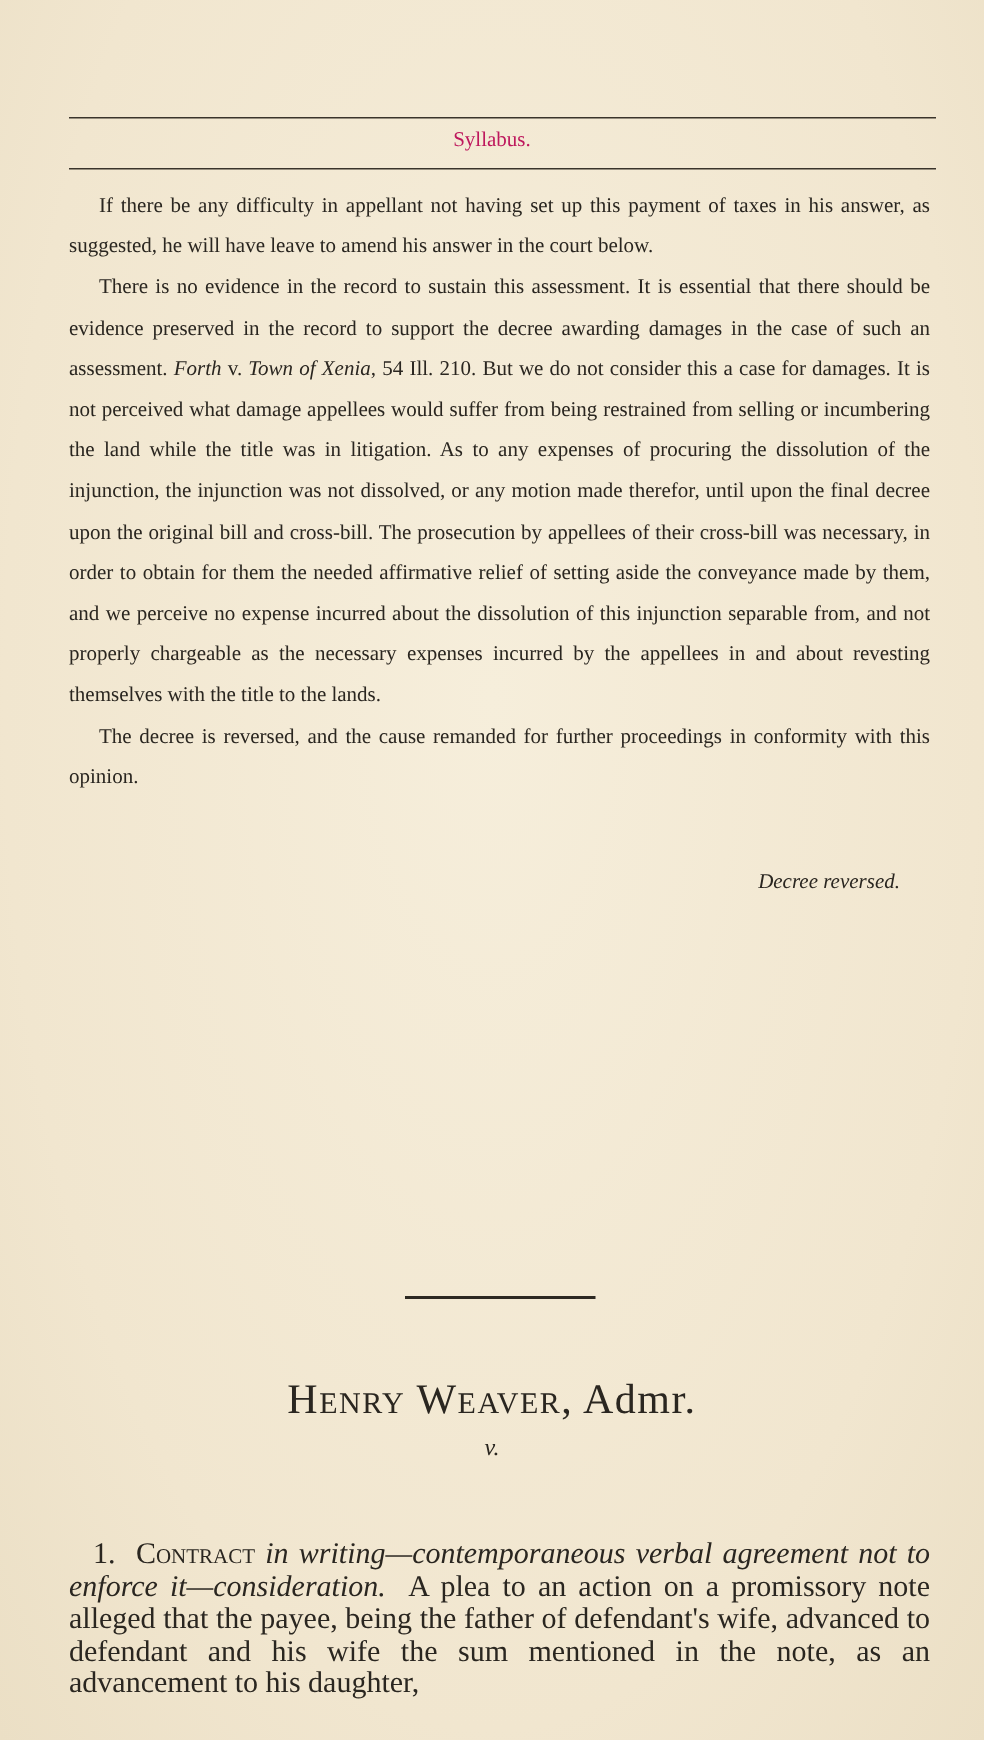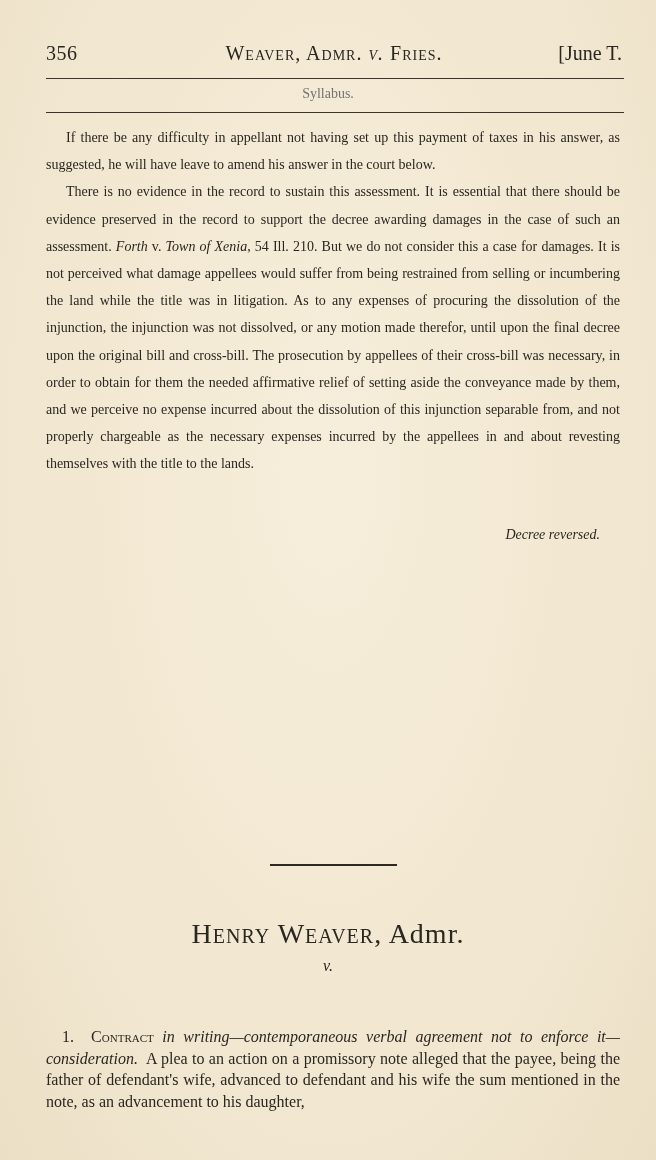--- a/index.html
+++ b/index.html
@@ -18,68 +18,60 @@
     }
     .pg-num { position: absolute; left: 0; top: 0; letter-spacing: 0.5px; }
     .head-title { position: absolute; left: 0; right: 0; top: 0; text-align: center; font-variant: small-caps; letter-spacing: 1px; }
     .head-title i { font-style: italic; }
     .head-term { position: absolute; right: 0; top: 0; }
     .rule { position: absolute; left: 46px; width: 578px; height: 0; border-top: 1.5px solid #3a342b; }
     .rule.r1 { top: 78px; }
     .rule.r2 { top: 112px; }
     .section-label {
       position: absolute; top: 86px; left: 0; width: 656px; text-align: center;
-      font-size: 14px; color: #737373;
+      font-size: 14px; color: #be185d;
     }
     .body-text {
       position: absolute; left: 46px; top: 124px; width: 574px;
       font-size: 14px; line-height: 27.2px; text-align: justify;
     }
     .body-text p { margin: 0; text-indent: 20px; }
     .body-text p.cont { text-indent: 0; margin-top: 43px; }
     .body-text i { font-style: italic; }
     .signoff { text-align: right; font-style: italic; padding-right: 20px; }
     .divider { position: absolute; top: 864px; left: 270px; width: 127px; border-top: 2px solid #2d2922; }
     .case-title {
       position: absolute; top: 918px; left: 0; width: 656px; text-align: center;
       font-size: 28px; letter-spacing: 1px;
     }
     .sc { font-variant: small-caps; }
     .case-v { position: absolute; top: 957px; left: 0; width: 656px; text-align: center; font-size: 16px; font-style: italic; }
     .case-party { position: absolute; top: 980px; left: 0; width: 656px; text-align: center; font-size: 22px; letter-spacing: 1.5px; font-variant: small-caps; }
     .syllabus {
       position: absolute; left: 46px; top: 1026px; width: 574px;
-      font-size: 16px; line-height: 21.5px; text-align: justify;
+      font-size: 20px; line-height: 21.5px; text-align: justify;
     }
     .syllabus p { margin: 0; text-indent: 16px; }
     .syllabus .headnote-topic { font-variant: small-caps; }
     .syllabus i { font-style: italic; }
   </style>
 </head>
 <body>
 
 <div class="page">
 
-  <div class="running-head">
-    <span class="pg-num">356</span>
-    <div class="head-title">
-      <span>Weaver, Admr.</span>
-      <i>v.</i>
-      <span>Fries.</span>
-    </div>
-    <span class="head-term">[June T.</span>
-  </div>
 
   <div class="rule r1"></div>
   <div class="section-label">Syllabus.</div>
   <div class="rule r2"></div>
 
   <div class="body-text">
     <p>If there be any difficulty in appellant not having set up this payment of taxes in his answer, as suggested, he will have leave to amend his answer in the court below.</p>
     <p><span>There is no evidence in the record to sustain this assessment. It is essential that there should be evidence preserved in the record to support the decree awarding damages in the case of such an assessment. </span><i>Forth</i><span> v. </span><i>Town of Xenia</i><span>, 54 Ill. 210. But we do not consider this a case for damages. It is not perceived what damage appellees would suffer from being restrained from selling or incumbering the land while the title was in litigation. As to any expenses of procuring the dissolution of the injunction, the injunction was not dissolved, or any motion made therefor, until upon the final decree upon the original bill and cross-bill. The prosecution by appellees of their cross-bill was necessary, in order to obtain for them the needed affirmative relief of setting aside the conveyance made by them, and we perceive no expense incurred about the dissolution of this injunction separable from, and not properly chargeable as the necessary expenses incurred by the appellees in and about revesting themselves with the title to the lands.</span></p>
+    <p>The decree is reversed, and the cause remanded for further proceedings in conformity with this opinion.</p>
     <p class="cont signoff">Decree reversed.</p>
   </div>
 
   <div class="divider"></div>
 
   <div class="case-title">
     <span class="sc">Henry Weaver,</span>
     <span>Admr.</span>
   </div>
   <div class="case-v">v.</div>

